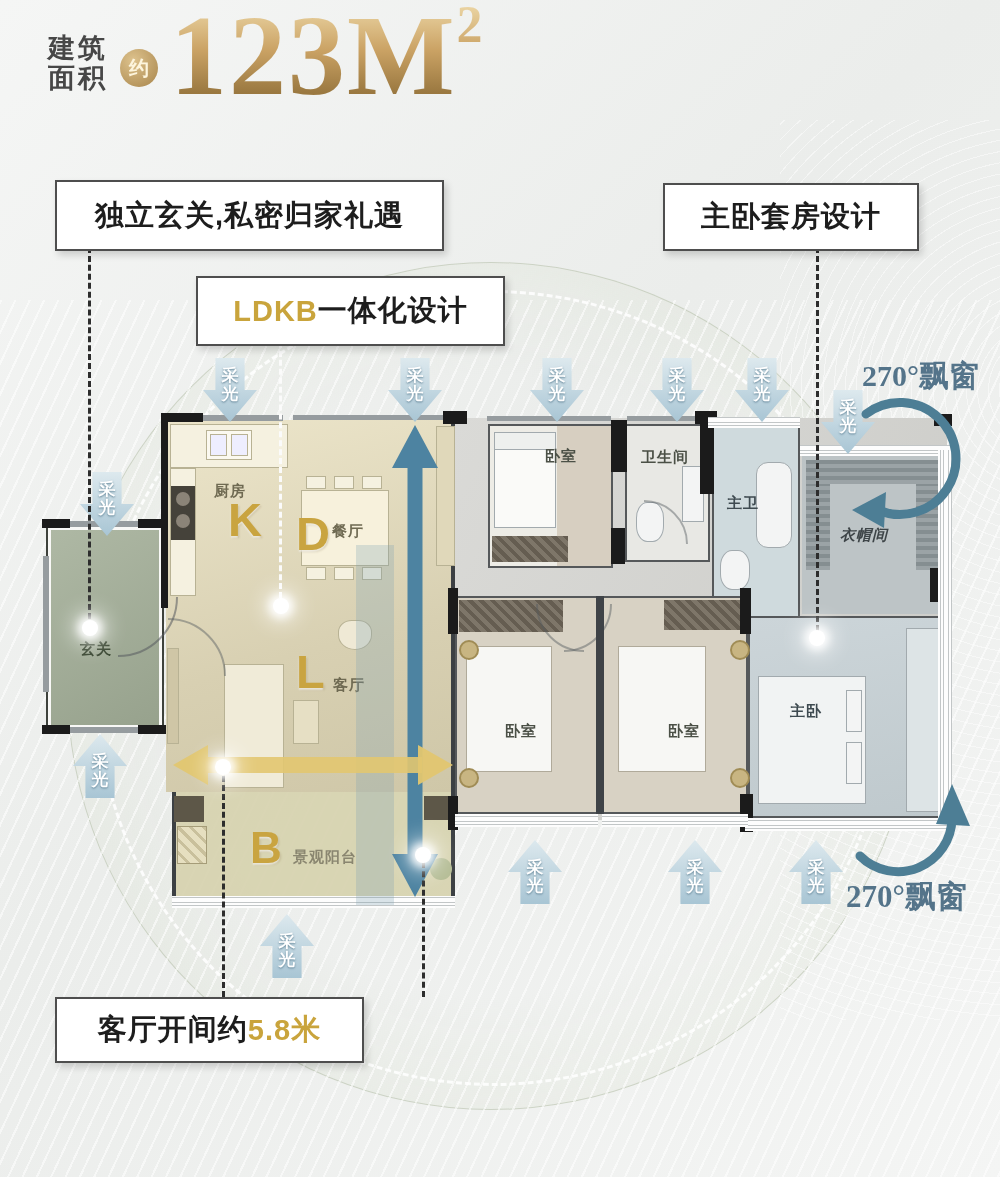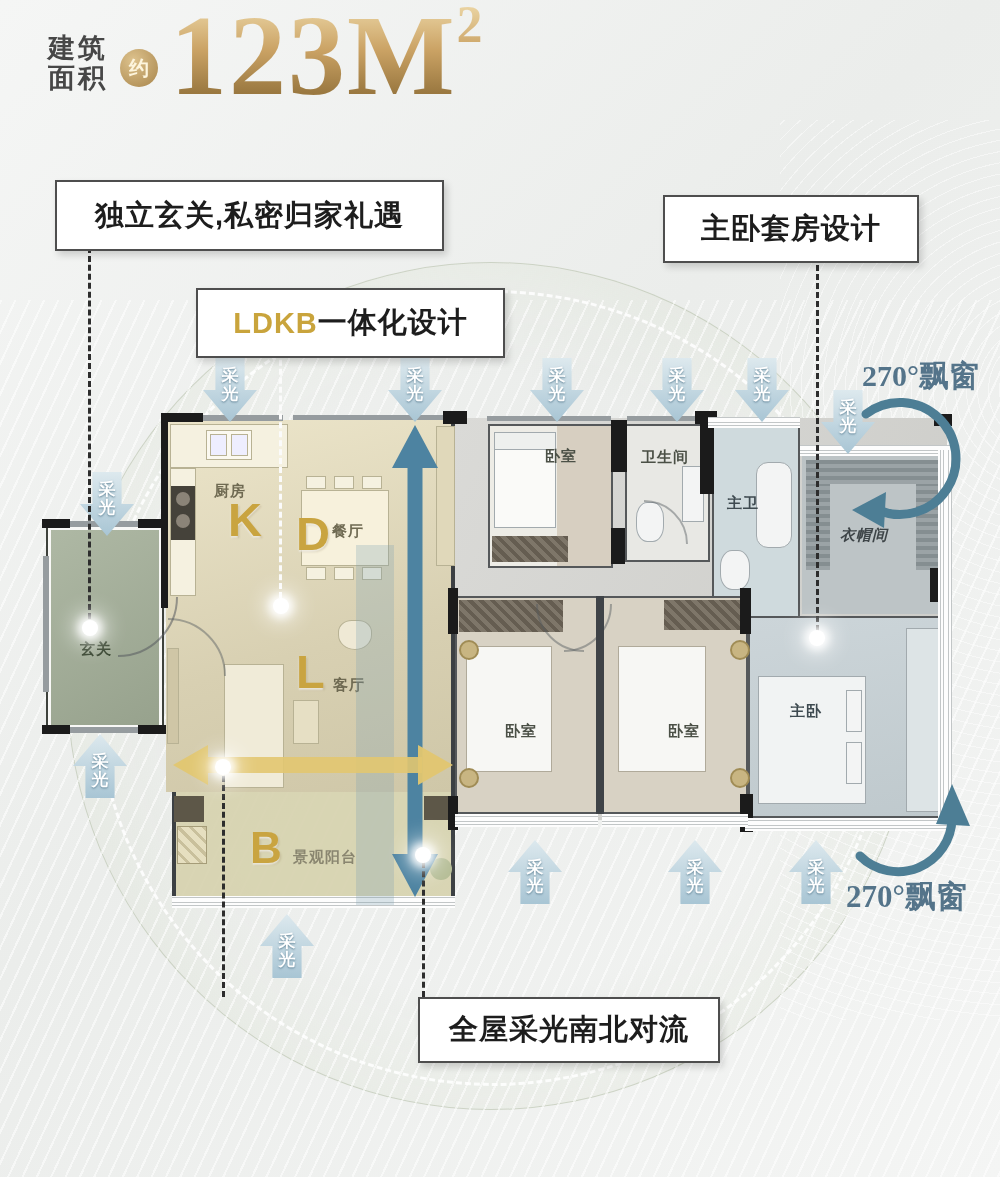--- a/index.html
+++ b/index.html
@@ -318,24 +318,26 @@
   <div class="dash" style="left:816px;top:247px;height:384px;"></div>
   <div class="dot" style="left:809px;top:630px;"></div>
   <div class="dash" style="left:222px;top:776px;height:221px;"></div>
   <div class="dot" style="left:215px;top:759px;"></div>
   <div class="dash" style="left:422px;top:862px;height:135px;"></div>
   <div class="dot" style="left:415px;top:847px;"></div>
 
   <div class="box" style="left:55px;top:180px;width:385px;height:67px;">
     <span>独立玄关,私密归家礼遇</span>
   </div>
-  <div class="box" style="left:196px;top:276px;width:305px;height:66px;margin-top:12px;">
+  <div class="box" style="left:196px;top:276px;width:305px;height:66px;">
     <span class="gold">LDKB</span>
       <span>一体化设计</span>
   </div>
-  <div class="box" style="left:663px;top:195px;width:252px;height:64px;">
+  <div class="box" style="left:663px;top:183px;width:252px;height:64px;">
     <span>主卧套房设计</span>
   </div>
-  <div class="box" style="left:418px;top:997px;width:298px;height:62px;">
-    <span>全屋采光南北对流</span>
+  <div class="box" style="left:55px;top:997px;width:305px;height:62px;">
+    <span>客厅开间约</span>
+      <span class="gold">5.8</span>
+      <span class="gold">米</span>
   </div>
 
 </div>
 
 </body></html>

